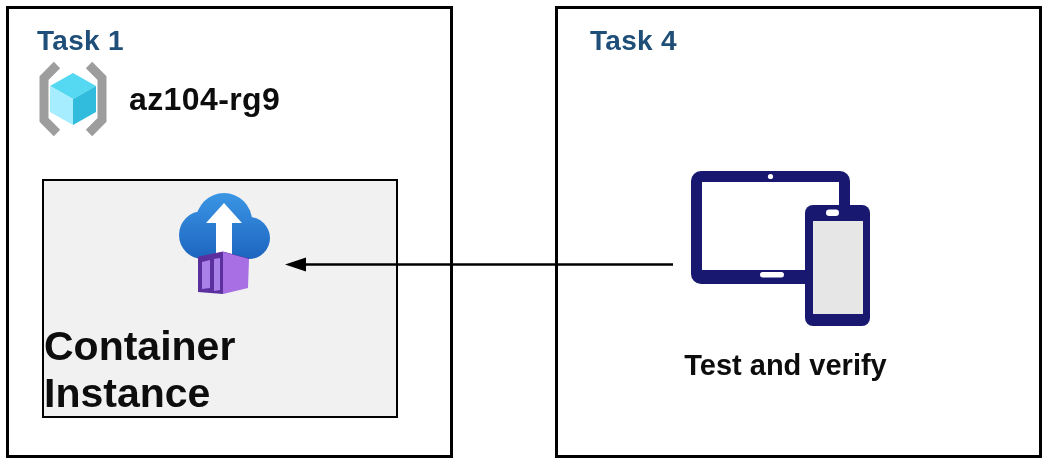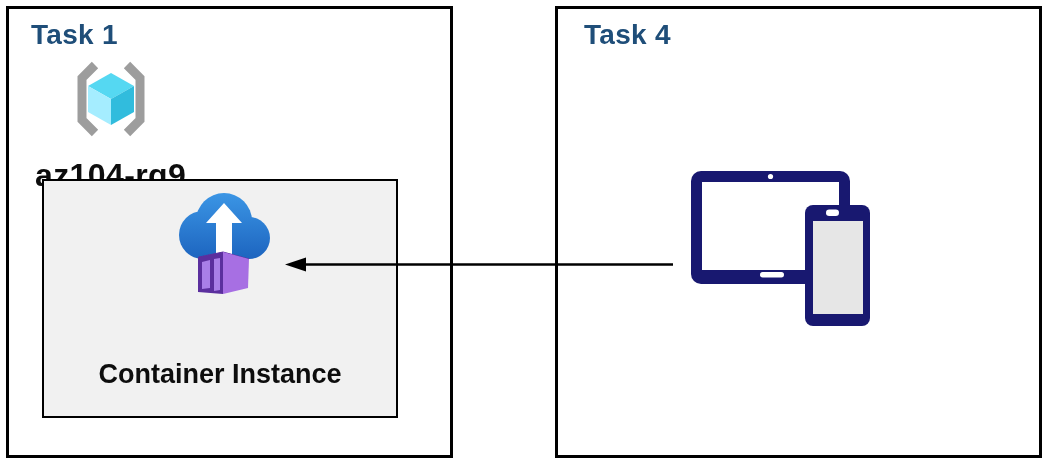--- a/index.html
+++ b/index.html
@@ -21,37 +21,36 @@
     height: 452px;
     background: #ffffff;
     border: 3px solid var(--box-border, #000);
     box-sizing: border-box;
   }
   .task1 { left: 6px;   width: 447px; }
   .task2 { left: 555px; width: 487px; }
   .task-title {
     position: absolute;
     top: 10px;
-    margin: 0;
+    margin: 6px;
     font-size: 28px;
     font-weight: bold;
     color: var(--task-title, #1F4E79);
     letter-spacing: 0.3px;
   }
   .task1 .task-title { left: 22px; }
   .task2 .task-title { left: 26px; }
 
   .rg-row {
     position: absolute;
     left: 26px;
     top: 50px;
     display: flex;
     align-items: center;
     gap: 18px;
-    flex-direction: column;
   }
   .rg-row svg { display: block; }
   .rg-name {
     font-size: 32px;
     font-weight: bold;
     color: var(--text, #0d0d0d);
     letter-spacing: 0.4px;
   }
 
   .ci-box {
@@ -68,25 +67,24 @@
     position: absolute;
     left: 129px;
     top: 10px;
     display: block;
   }
   .ci-label {
     position: absolute;
     left: 0;
     right: 0;
     top: 142px;
-    text-align: center;
-    font-size: 27px;
+    text-align: left;
+    font-size: 41px;
     font-weight: bold;
     color: var(--text, #0d0d0d);
-    margin-top: 36px;
   }
 
   .devices-icon {
     position: absolute;
     left: 125px;
     top: 154px;
     display: block;
   }
   .test-label {
     position: absolute;
@@ -161,20 +159,21 @@
       <rect x="8" y="8" width="159" height="113" rx="10" style="fill:var(--device-navy,#181870)"></rect>
       <rect x="19" y="19" width="137" height="88" style="fill:var(--tablet-screen,#FFFFFF)"></rect>
       <circle cx="87.5" cy="13.5" r="2.6" style="fill:var(--tablet-screen,#FFFFFF)"></circle>
       <rect x="77" y="109" width="24" height="5.5" rx="2.7" style="fill:var(--tablet-screen,#FFFFFF)"></rect>
 
       <rect x="122" y="42" width="65" height="121" rx="8" style="fill:var(--device-navy,#181870)"></rect>
       <rect x="143" y="46.5" width="13" height="6.5" rx="3.2" style="fill:var(--tablet-screen,#FFFFFF)"></rect>
       <rect x="130" y="58" width="50" height="93" style="fill:var(--phone-screen,#E6E6E6)"></rect>
     </svg>
 
+    <div class="test-label">Test and verify</div>
   </section>
 
   <svg class="flow-arrow" width="400" height="30" viewBox="0 0 400 30" aria-hidden="true">
     <line x1="24" y1="14.5" x2="393" y2="14.5" style="stroke:var(--arrow-line,#000000)" stroke-width="2.6"></line>
     <polygon points="5,14.5 26,7.5 26,21.5" style="fill:var(--arrow-line,#000000)"></polygon>
   </svg>
 
 </div>
 
 </body></html>

